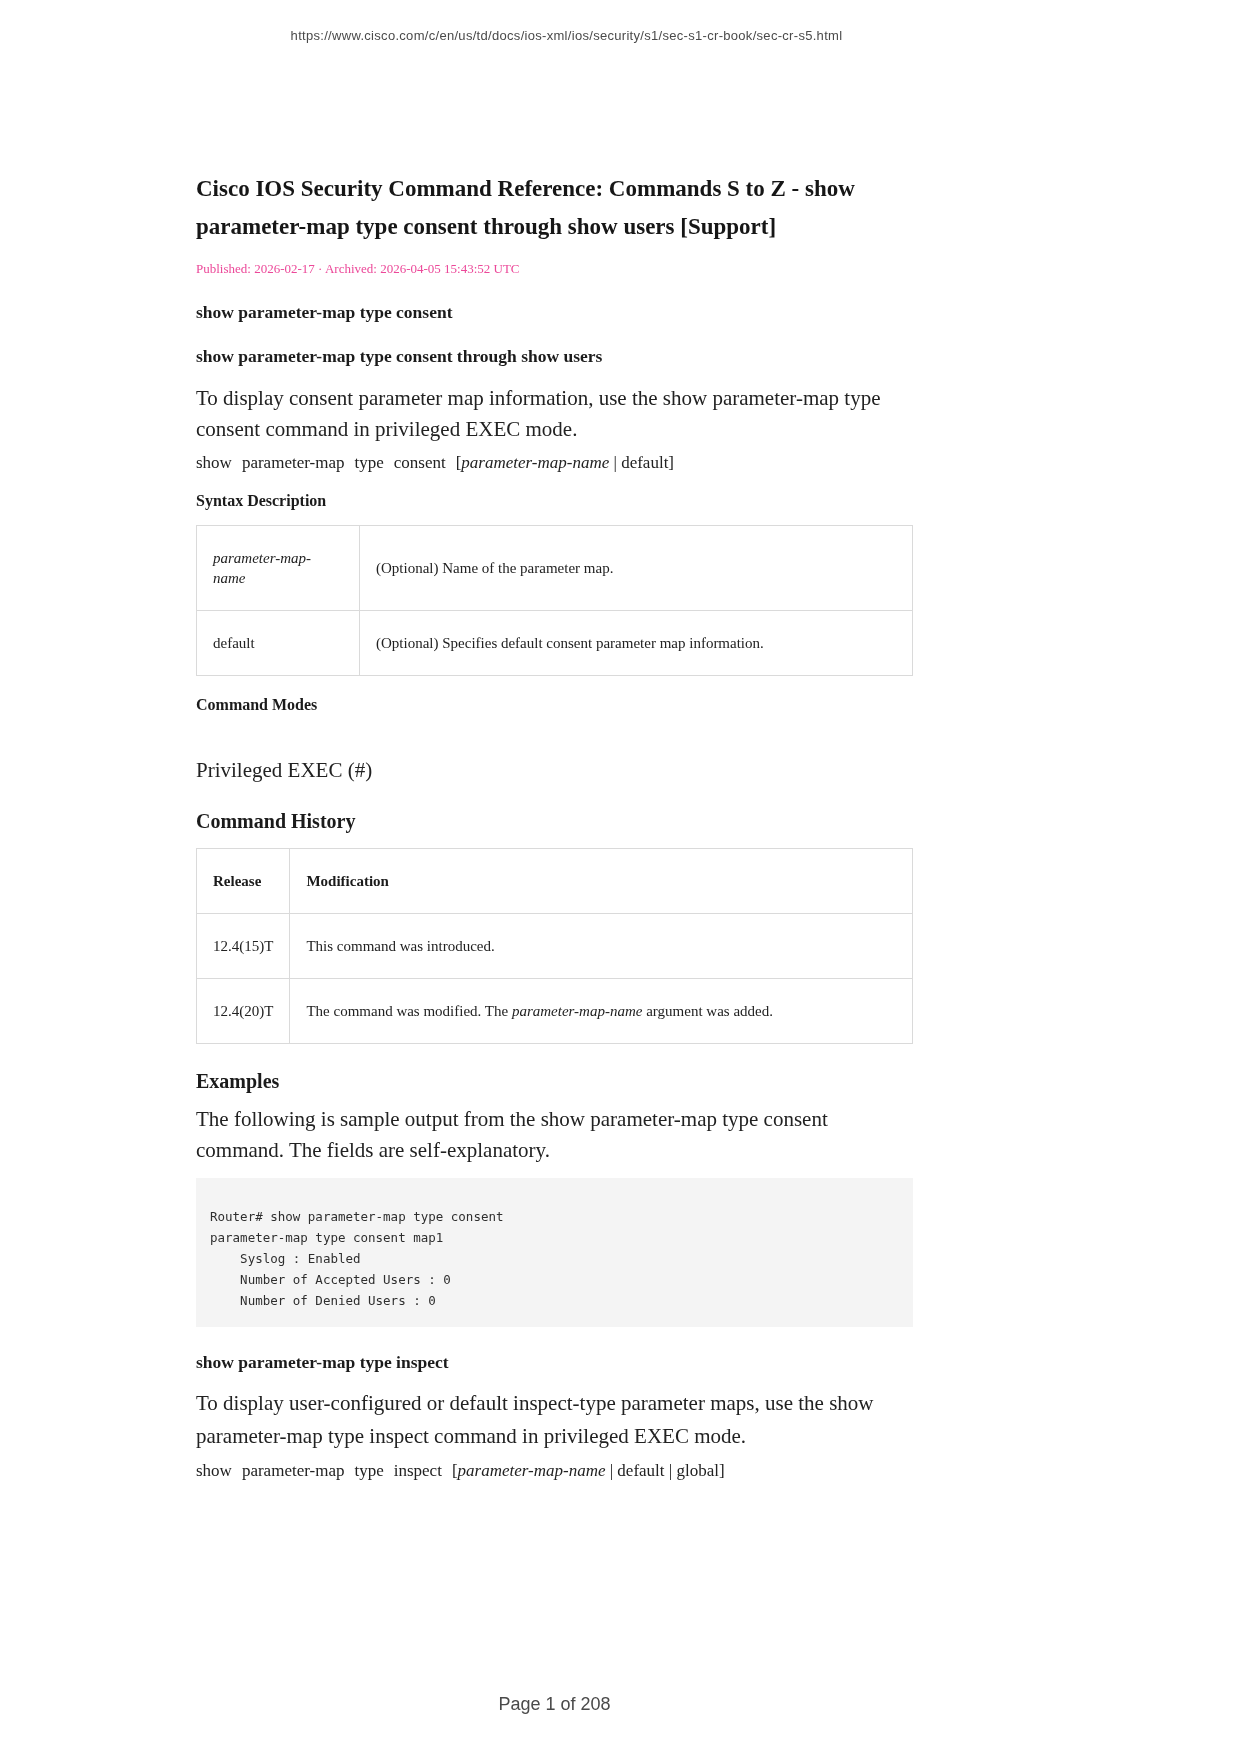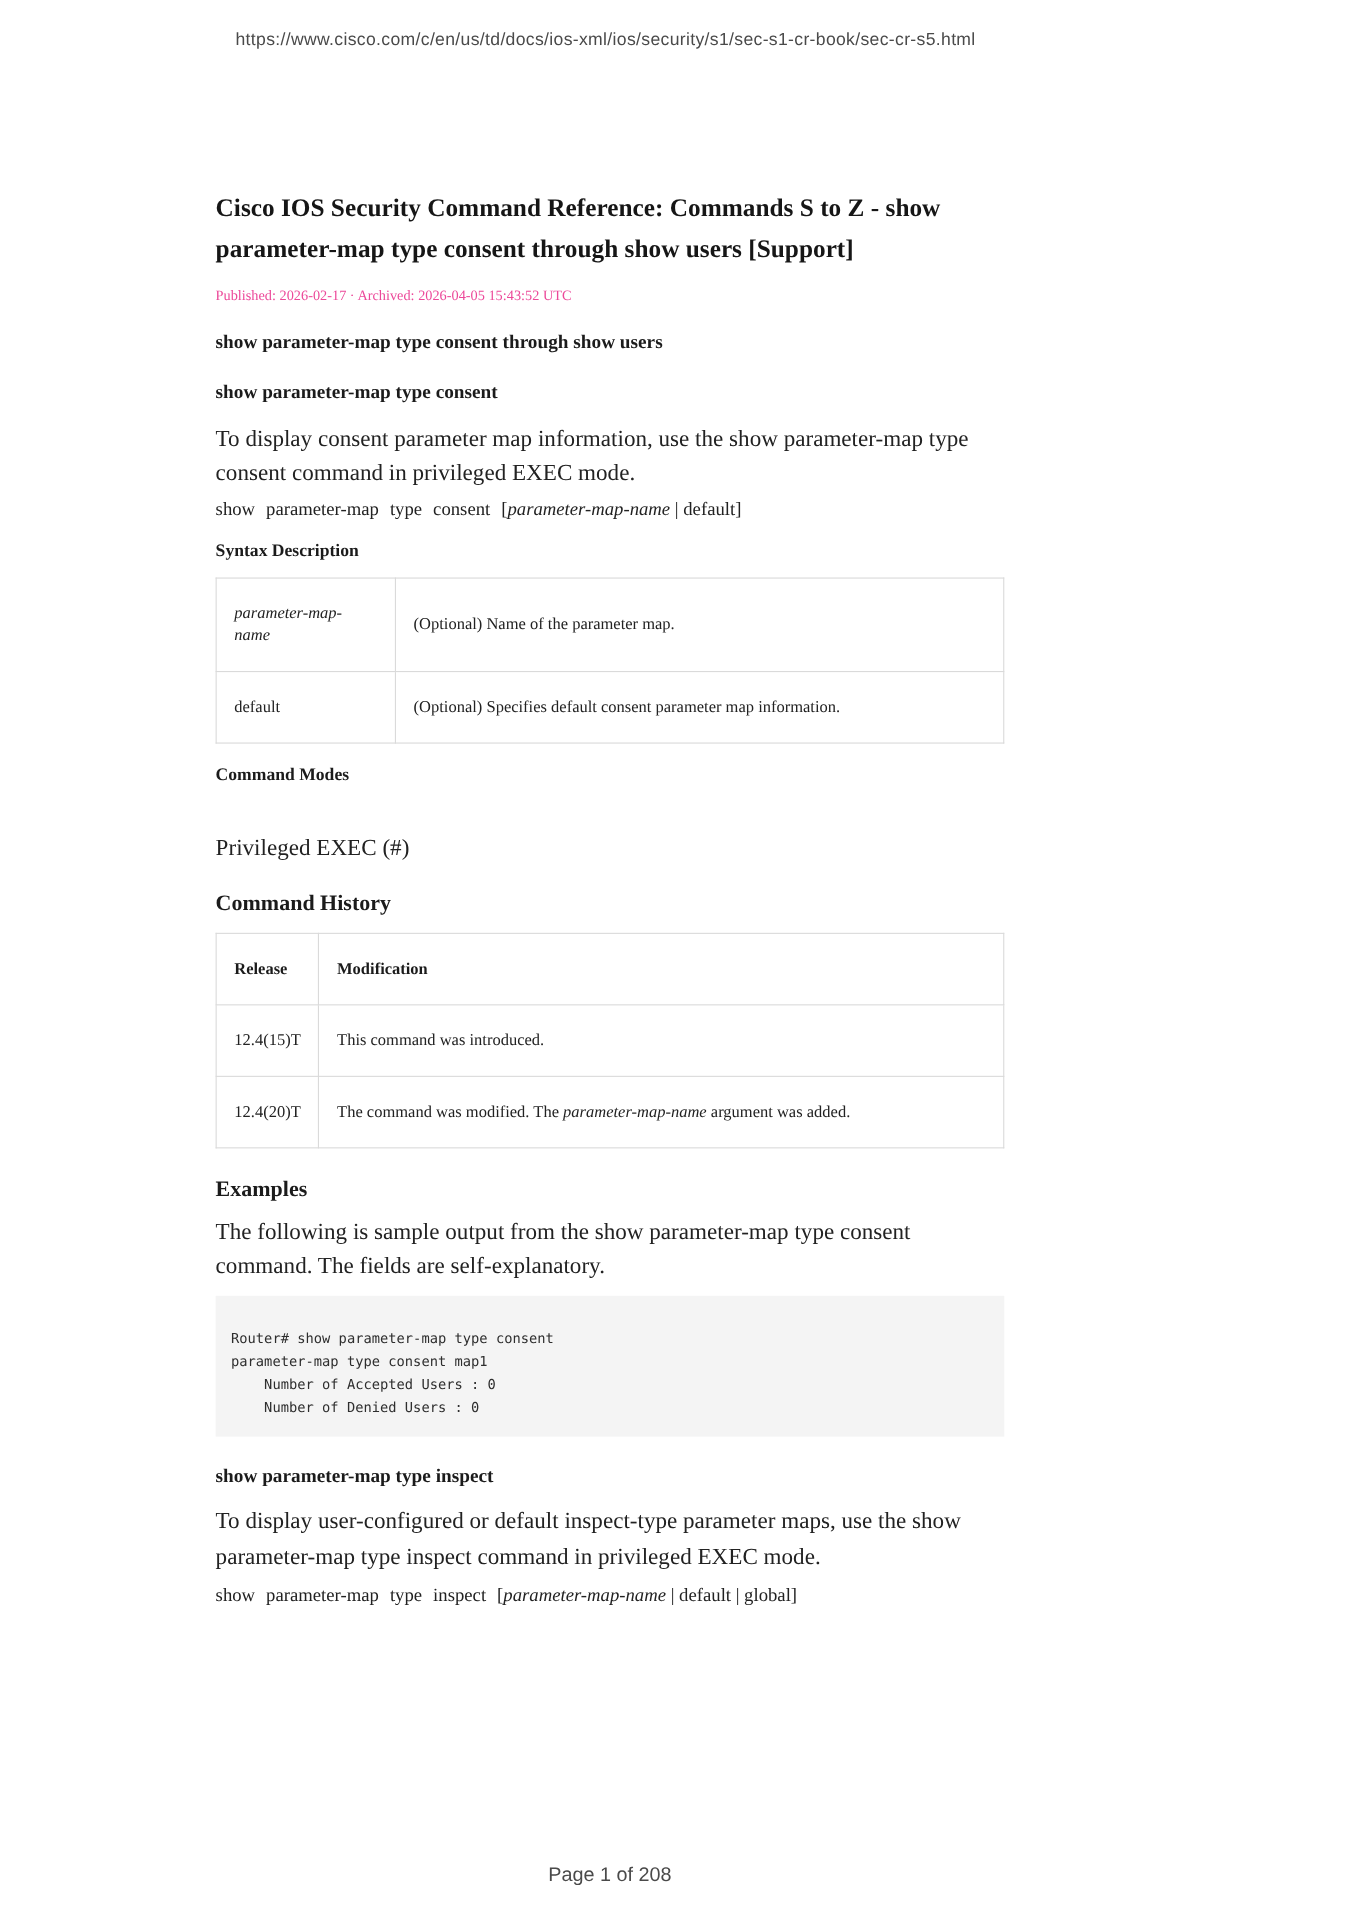--- a/index.html
+++ b/index.html
@@ -6,24 +6,24 @@
   html, body { background: #ffffff; }
   body {
     width: 1242px; height: 1756px;
     position: relative; overflow: hidden;
     font-family: "Liberation Serif", serif;
     color: #202020;
   }
   .sheet { position: absolute; inset: 0; background: #ffffff; }
 
   .url-header {
-    position: absolute; top: 28px; left: 192px; width: 717px;
+    position: absolute; top: 28px; left: 208px; width: 717px;
     text-align: center;
     font-family: "Liberation Sans", sans-serif;
-    font-size: 16px; letter-spacing: 0.3px; color: #4a4a4a;
+    font-size: 13px; letter-spacing: 0.3px; color: #4a4a4a;
   }
 
   .content { position: absolute; left: 196px; top: 0; width: 717px; }
 
   .doc-title {
     margin-top: 170px;
     font-size: 23px; line-height: 38px; font-weight: 700; color: #161616;
   }
   .published {
     margin-top: 14px;
@@ -79,23 +79,23 @@
 <div class="sheet">
 
   <div class="url-header">https://www.cisco.com/c/en/us/td/docs/ios-xml/ios/security/s1/sec-s1-cr-book/sec-cr-s5.html</div>
 
   <div class="content">
 
     <h1 class="doc-title">Cisco IOS Security Command Reference: Commands S to Z - show parameter-map type consent through show users [Support]</h1>
 
     <div class="published">Published: 2026-02-17 · Archived: 2026-04-05 15:43:52 UTC</div>
 
+    <h2 class="h-show">show parameter-map type consent</h2>
+
     <h2 class="h-show h-sect">show parameter-map type consent through show users</h2>
-
-    <h2 class="h-show">show parameter-map type consent</h2>
 
     <p class="body">To display consent parameter map information, use the show parameter-map type consent command in privileged EXEC mode.</p>
 
     <div class="syntax"><span class="kw">show</span><span class="kw">parameter-map</span><span class="kw">type</span><span class="kw">consent</span><span>[</span><span class="sx-arg">parameter-map-name</span><span> | default]</span></div>
 
     <h3 class="h-sub">Syntax Description</h3>
 
     <table class="t-syntax">
       <tbody>
         <tr>
@@ -132,20 +132,21 @@
       </tbody>
     </table>
 
     <h3 class="h-big mt-examples">Examples</h3>
 
     <p class="body single">The following is sample output from the show parameter-map type consent command. The fields are self-explanatory.</p>
 
     <div class="code">
       <div>Router# show parameter-map type consent</div>
       <div>parameter-map type consent map1</div>
+      <div>    Syslog : Enabled</div>
       <div>    Number of Accepted Users : 0</div>
       <div>    Number of Denied Users : 0</div>
     </div>
 
     <h2 class="h-show">show parameter-map type inspect</h2>
 
     <p class="body" style="margin-top:14px; line-height:33px;">To display user-configured or default inspect-type parameter maps, use the show parameter-map type inspect command in privileged EXEC mode.</p>
 
     <div class="syntax"><span class="kw">show</span><span class="kw">parameter-map</span><span class="kw">type</span><span class="kw">inspect</span><span>[</span><span class="sx-arg">parameter-map-name</span><span> | default | global]</span></div>
 

